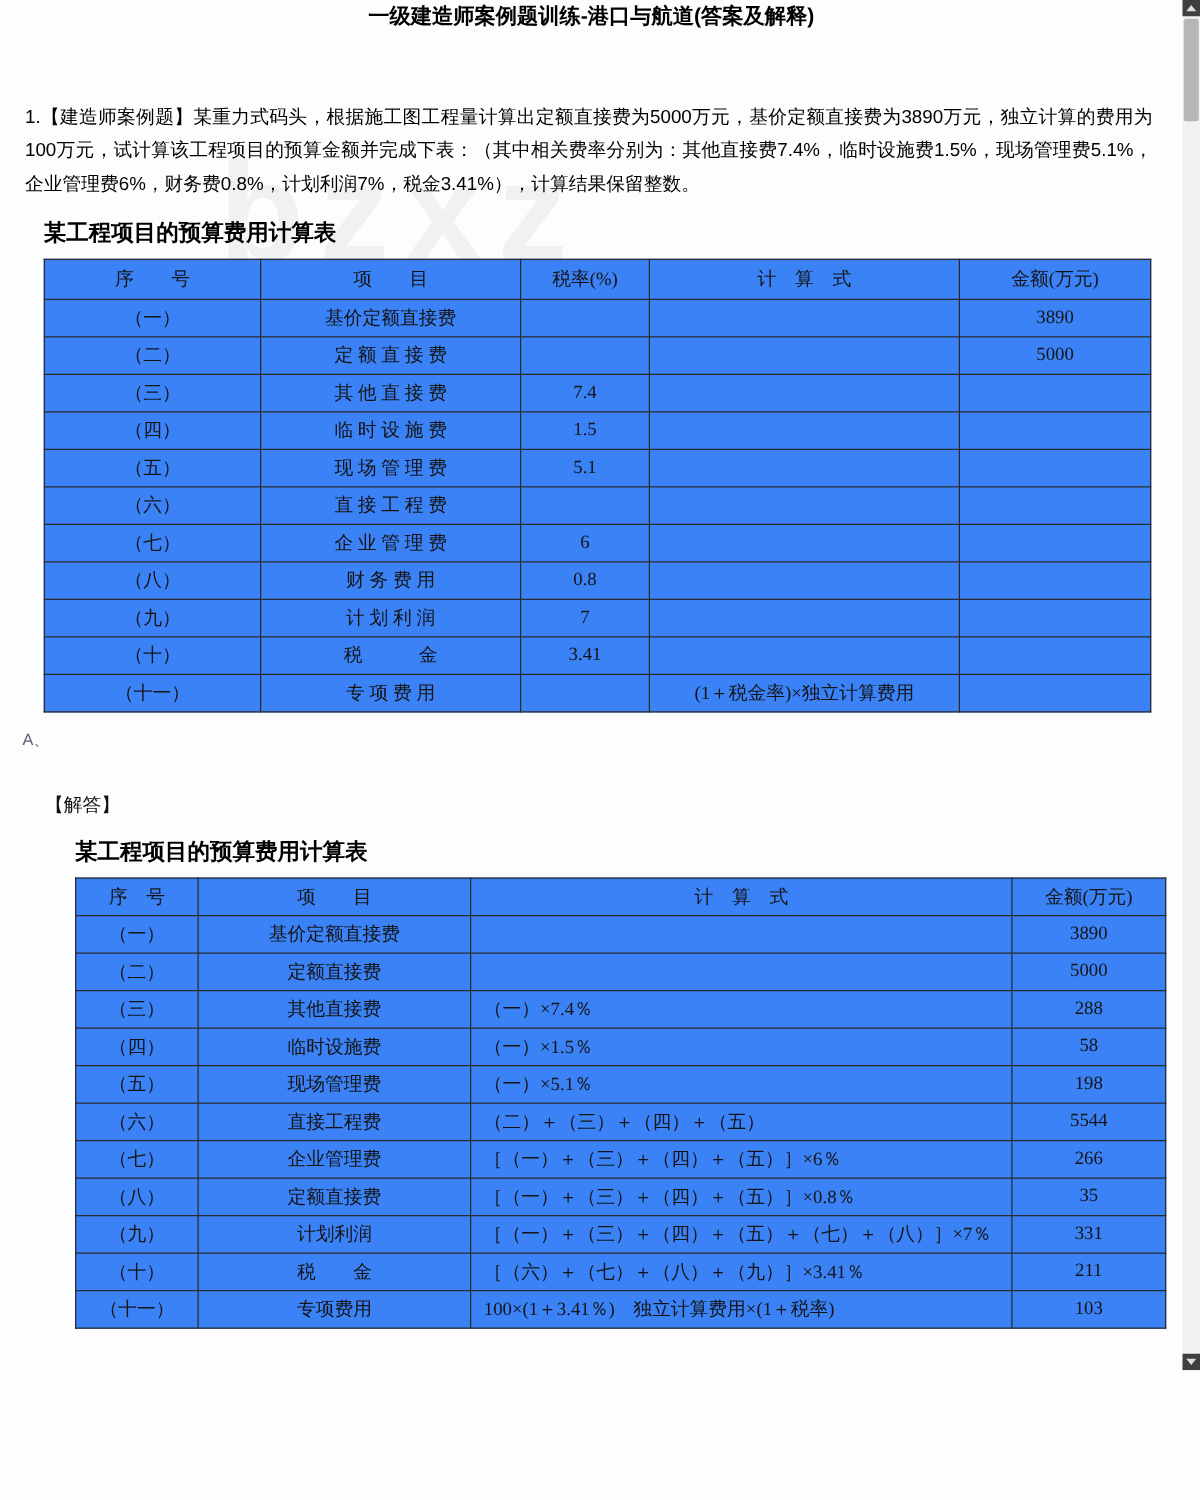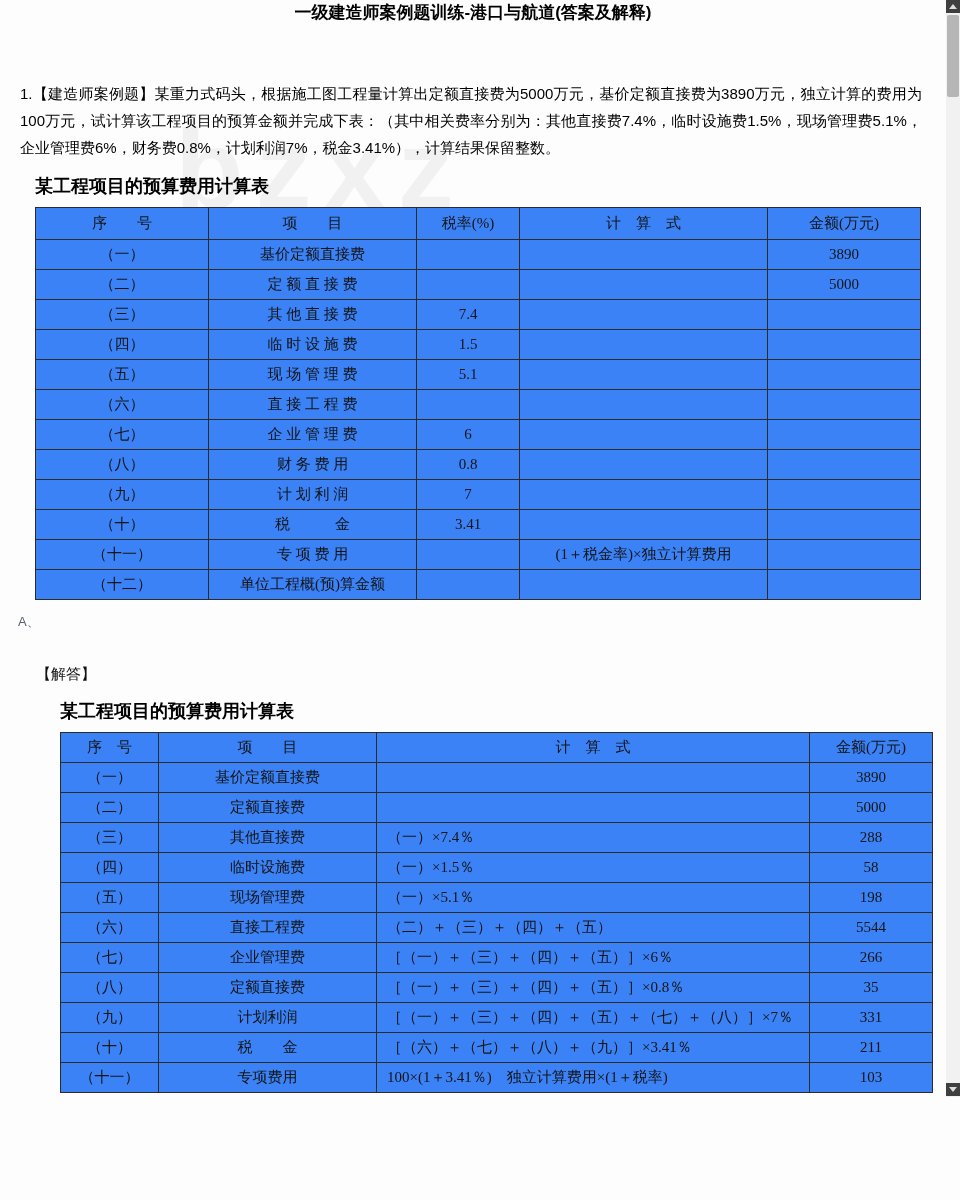--- a/index.html
+++ b/index.html
@@ -192,27 +192,20 @@
               <td></td>
               <td></td>
             </tr>
             <tr>
               <td>（十一）</td>
               <td>专 项 费 用</td>
               <td></td>
               <td>(1＋税金率)×独立计算费用</td>
               <td></td>
             </tr>
-            <tr>
-              <td>（十二）</td>
-              <td>单位工程概(预)算金额</td>
-              <td></td>
-              <td></td>
-              <td></td>
-            </tr>
           </tbody>
       </table>
     </div>
 
     <div class="a-label">A、</div>
 
     <div class="answer-label">【解答】</div>
 
     <div class="table-section2">
       <div class="table-title">某工程项目的预算费用计算表</div>

